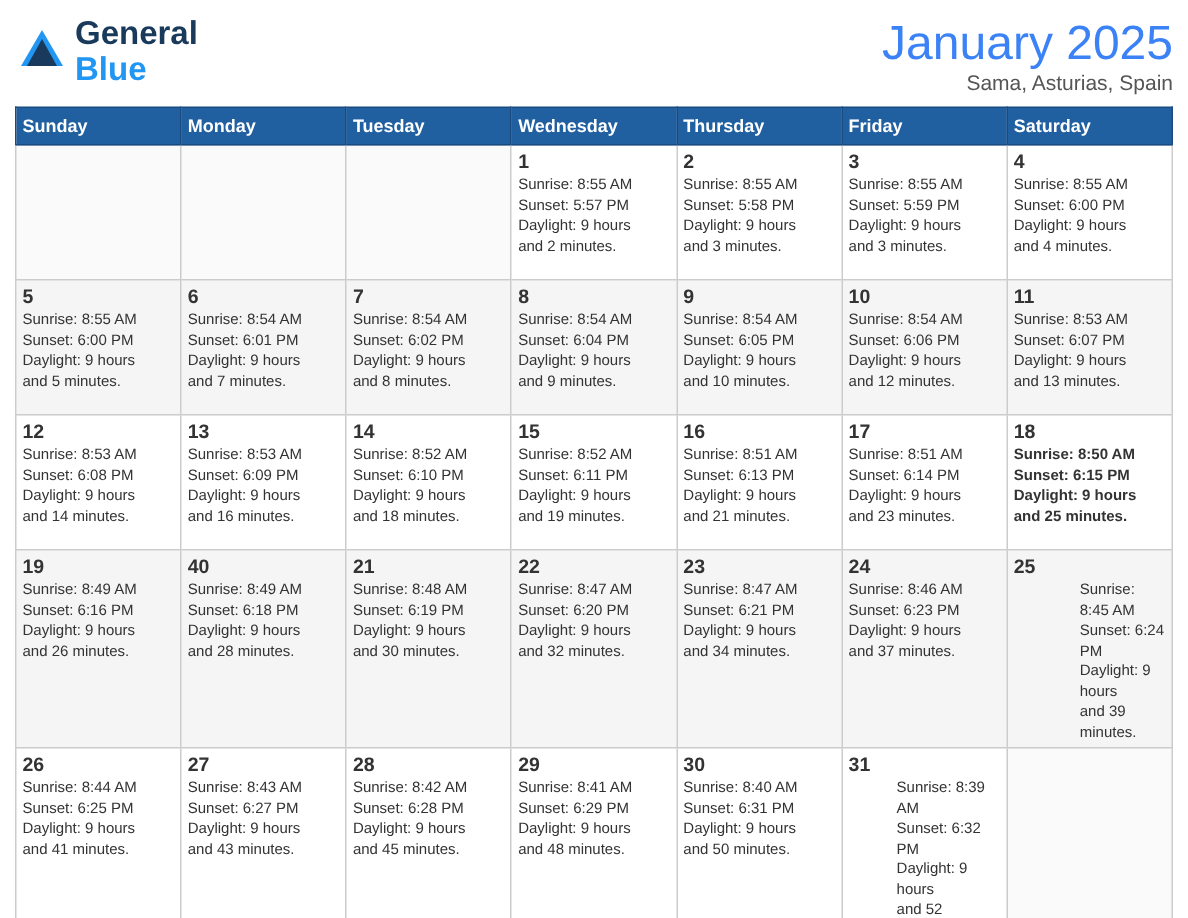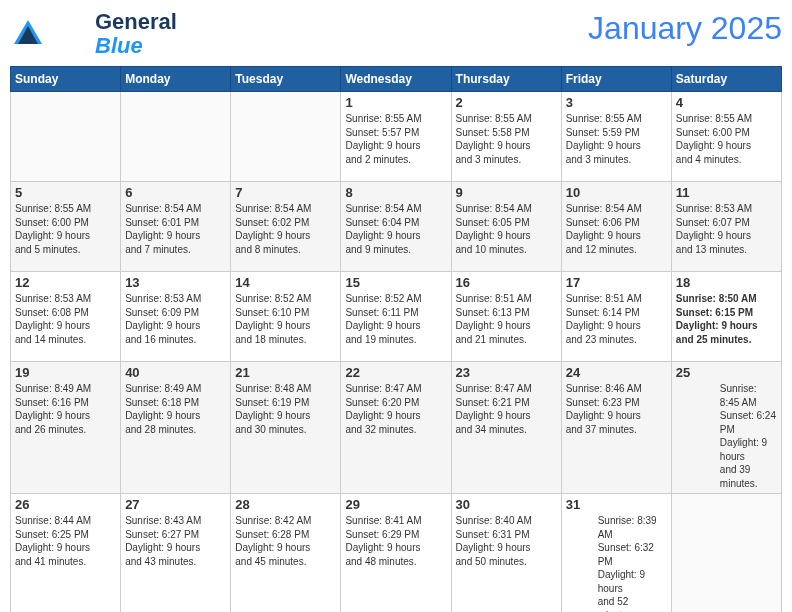--- a/index.html
+++ b/index.html
@@ -12,21 +12,20 @@
     }
     .header {
       display: flex;
       justify-content: space-between;
       align-items: flex-start;
       margin-bottom: 8px;
     }
     .logo {
       display: flex;
       align-items: center;
-      gap: 45px;
     }
     .logo-text {
       font-size: 22px;
       font-weight: bold;
       color: #1a3a5c;
       line-height: 1.1;
     }
     .logo-icon {
       width: 36px;
       height: 36px;
@@ -89,25 +88,26 @@
 <body>
 
 <div class="header">
   <div class="logo">
     <svg class="logo-icon" viewBox="0 0 36 36" xmlns="http://www.w3.org/2000/svg">
       <polygon points="18,4 32,28 4,28" fill="#2196F3"></polygon>
       <polygon points="18,10 28,28 8,28" fill="#1a3a5c"></polygon>
     </svg>
     <div class="logo-text">
       <div>General</div>
-      <div style="color:#2196F3;font-style:italic;">Blue</div>
+      <div style="color:#2196F3;">Blue</div>
     </div>
   </div>
   <div class="title-block">
     <div class="month-title">January 2025</div>
+    <div class="location">Sama, Asturias, Spain</div>
   </div>
 </div>
 
 <table>
   <thead>
     <tr>
     <th>Sunday</th>
         <th>Monday</th>
         <th>Tuesday</th>
         <th>Wednesday</th>

